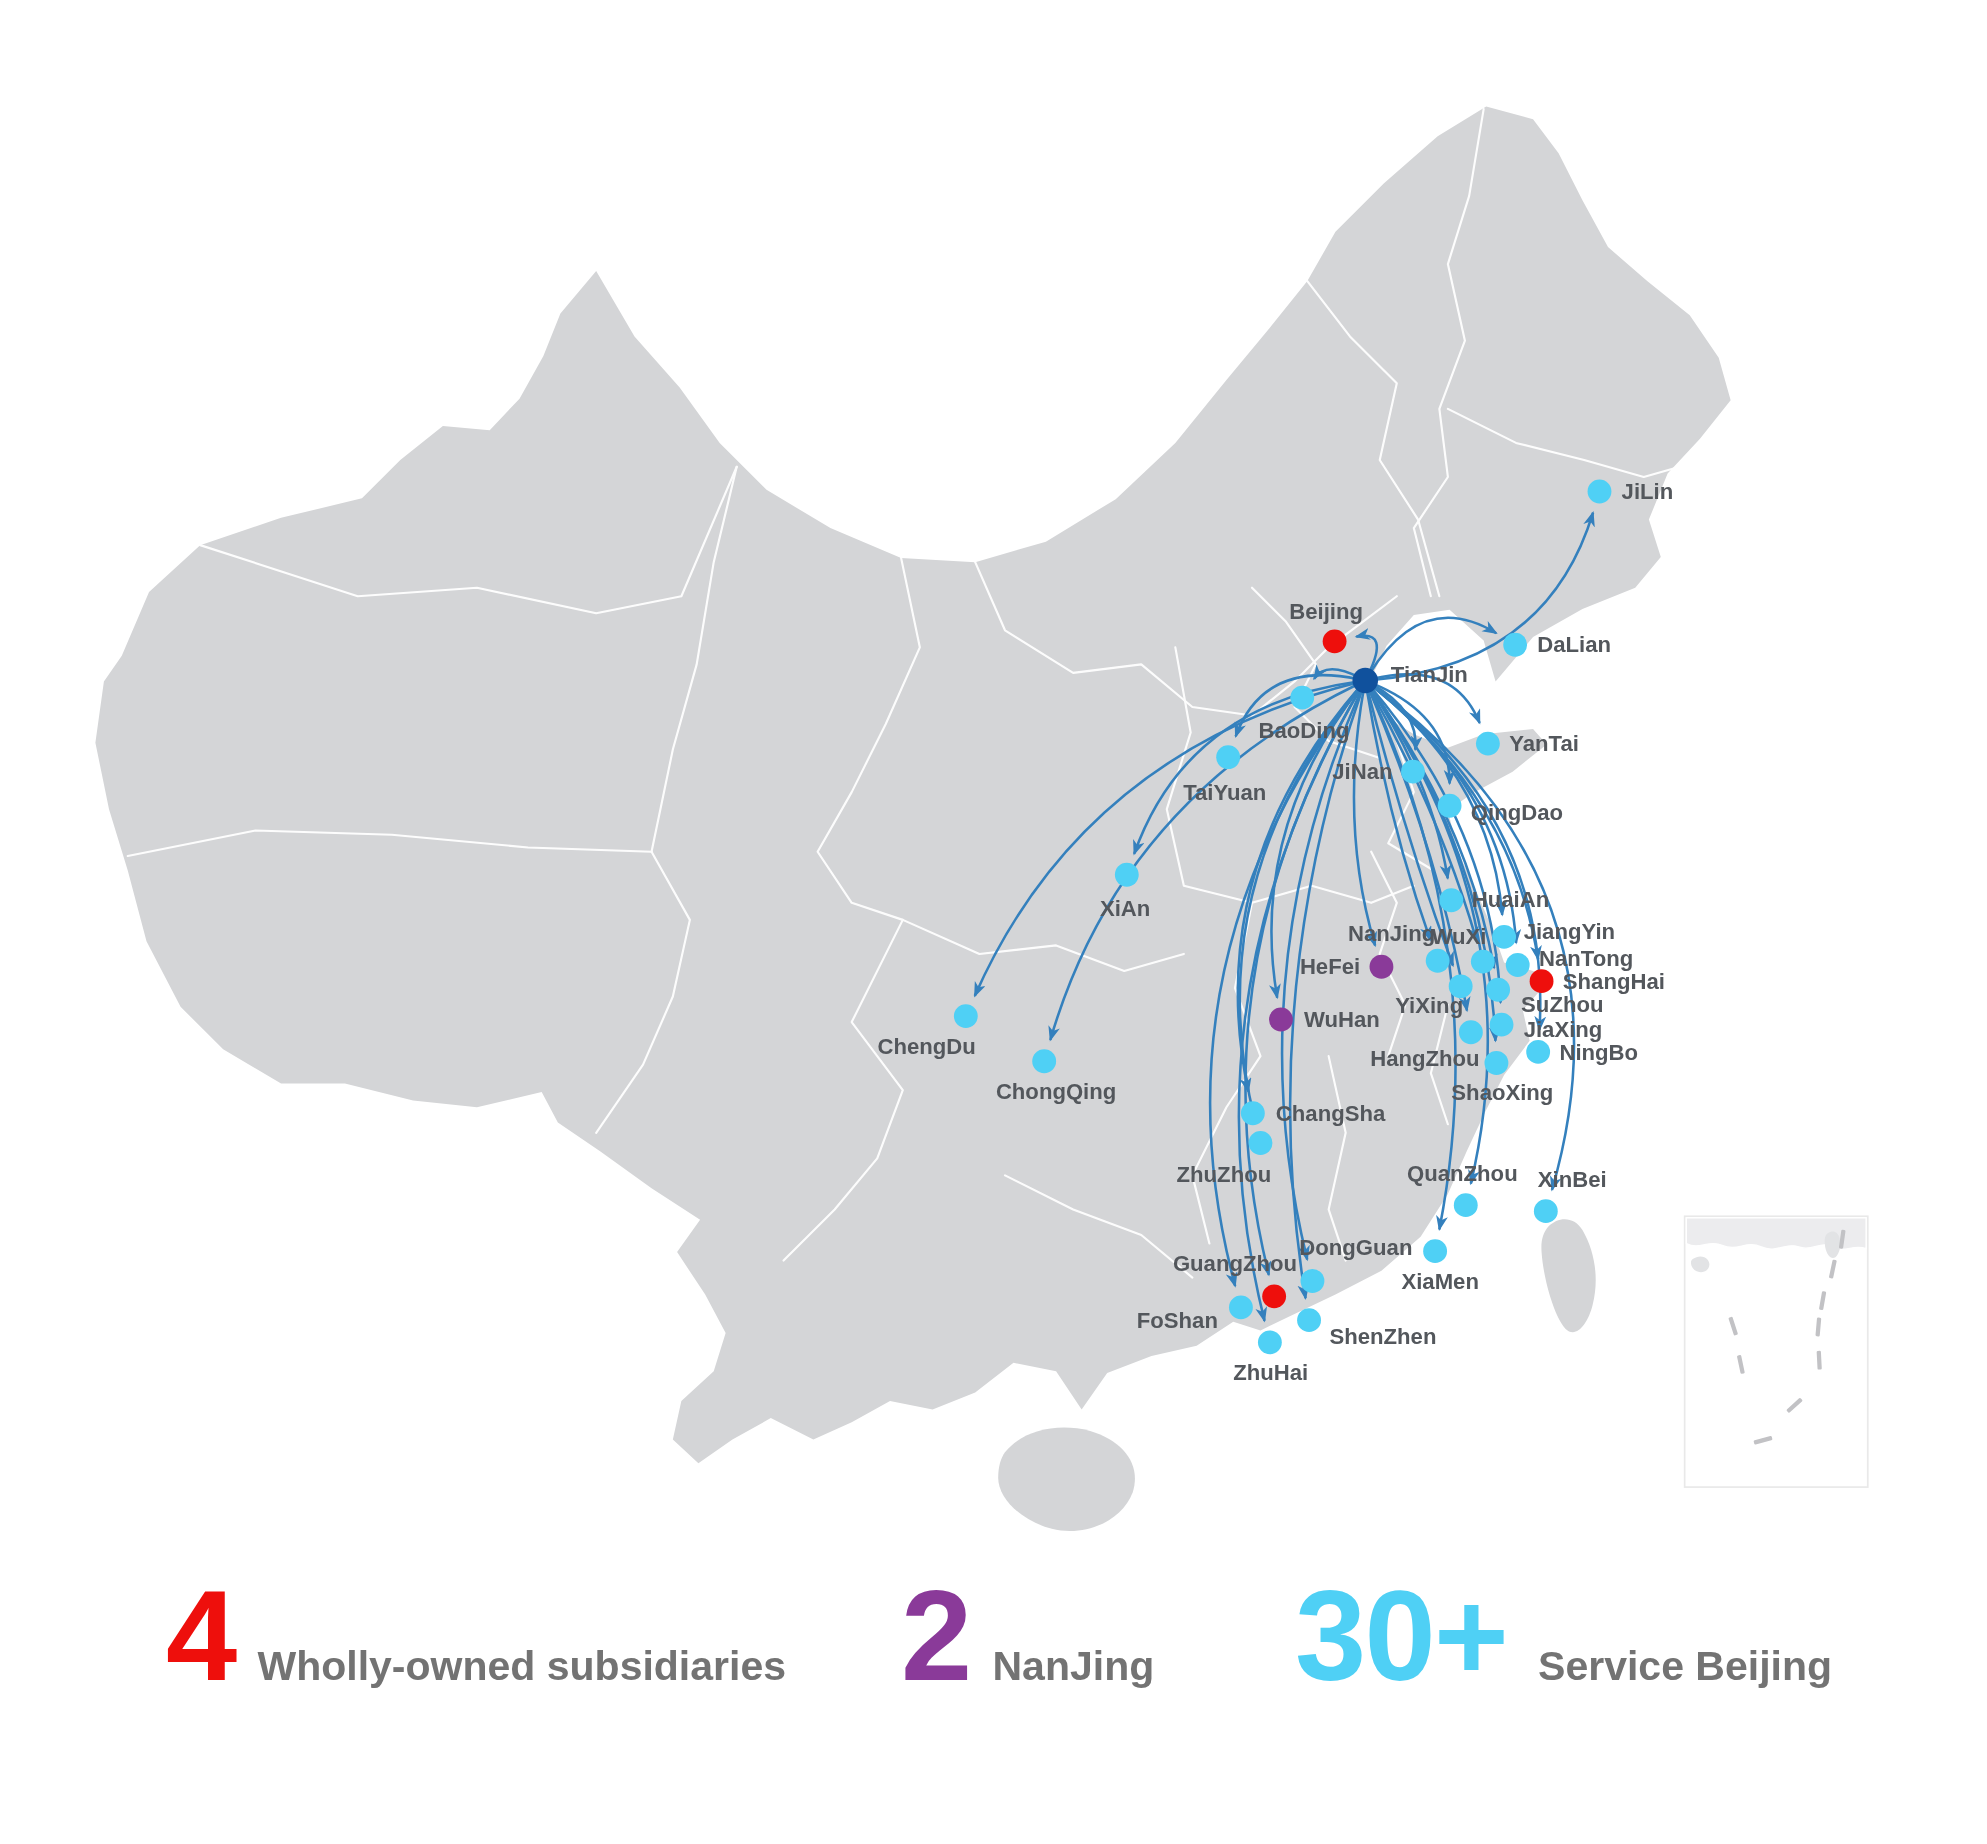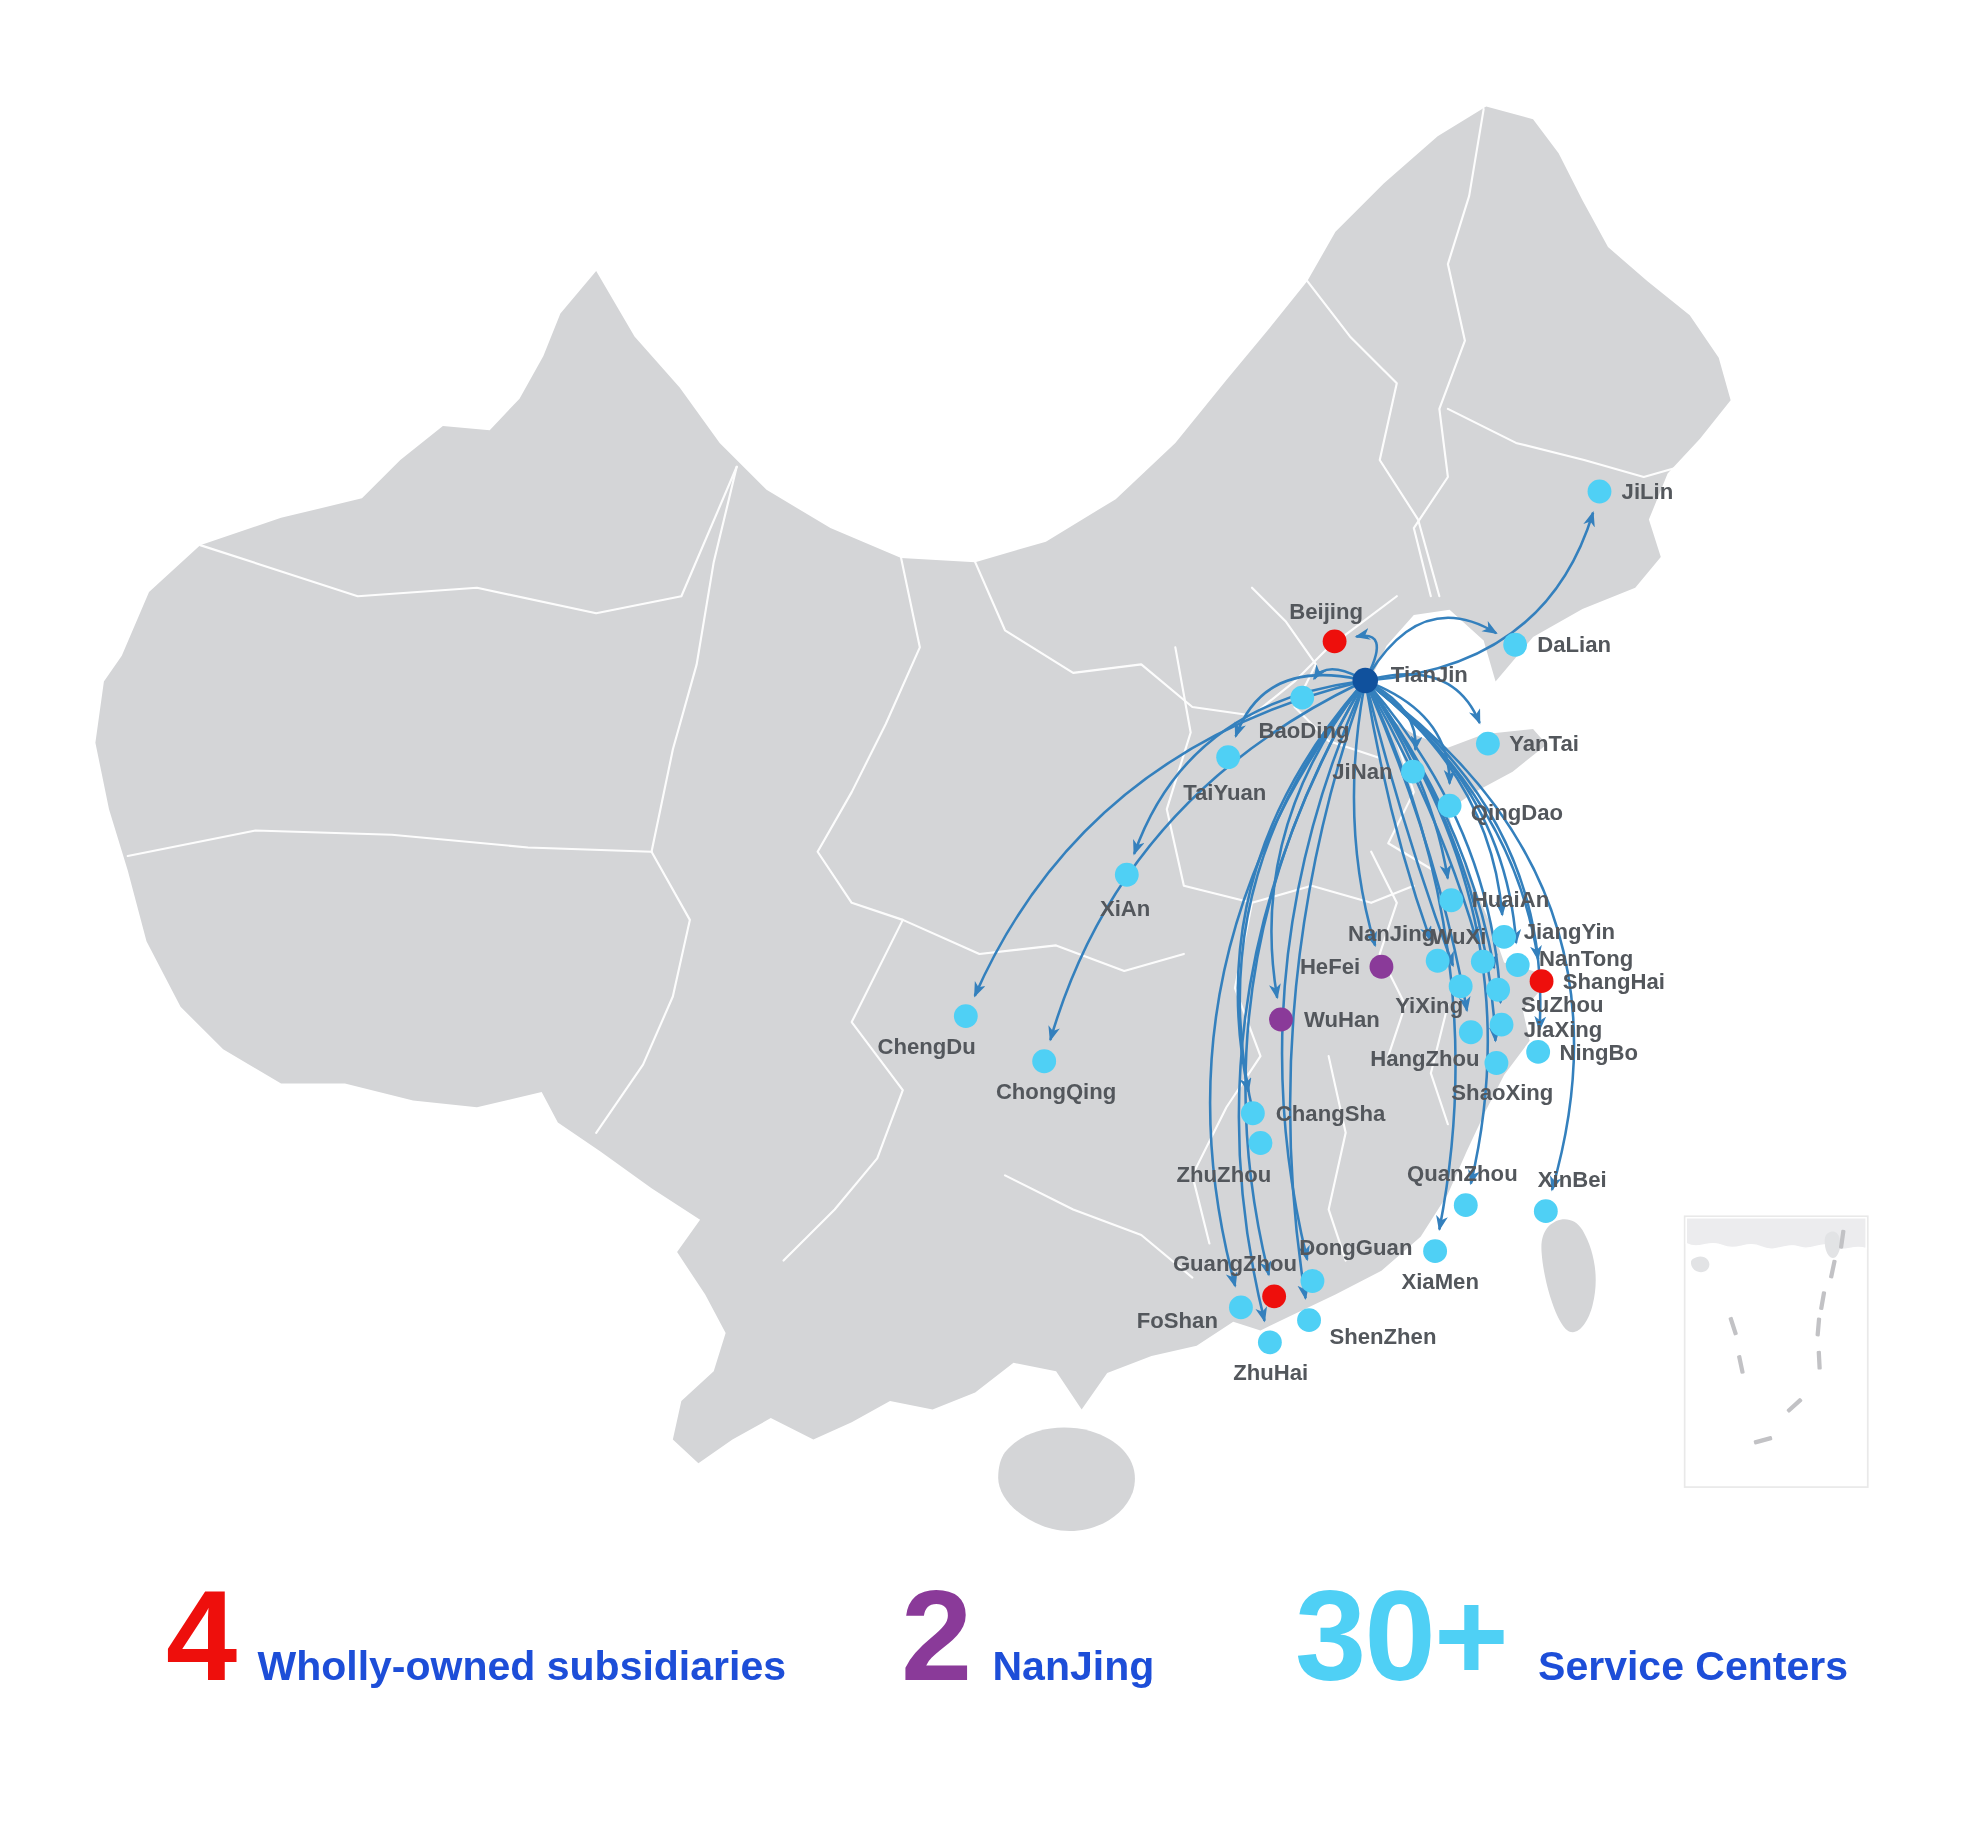--- a/index.html
+++ b/index.html
@@ -2,21 +2,21 @@
 <html style="font-size:13.6px"><head>
 <meta charset="utf-8">
 <style>
   html,body{margin:0;padding:0;background:#ffffff;}
   body{font-family:"Liberation Sans","DejaVu Sans",sans-serif;}
   .stage{position:relative;width:1921px;height:1844px;background:#ffffff;overflow:hidden;}
   #map-svg{position:absolute;left:0;top:0;}
   .legend{position:absolute;left:0;top:1572px;width:1987px;height:170px;}
   .legend-item{position:absolute;display:flex;align-items:baseline;gap:22px;}
   .legend-item .num{font-size:128px;font-weight:700;line-height:1;letter-spacing:-1.7px;}
-  .legend-item .lbl{font-size:41px;font-weight:600;color:#1d4ed8;line-height:1;}
+  .legend-item .lbl{font-size:41px;font-weight:600;color:#737373;line-height:1;}
   .li-0{left:166px;top:0;}
   .li-1{left:901px;top:0;}
   .li-2{left:1295px;top:0;gap:31px;}
 </style>
 </head>
 <body>
 
 <div class="stage">
   <svg id="map-svg" xmlns="http://www.w3.org/2000/svg" width="1987" height="1844" viewBox="0 0 2333 2165">
       <defs>
@@ -181,17 +181,17 @@
     <div class="legend-item li-0">
       <span class="num" style="color: rgb(238, 15, 12);">4</span>
       <span class="lbl">Wholly-owned subsidiaries</span>
     </div>
     <div class="legend-item li-1">
       <span class="num" style="color: rgb(138, 58, 153);">2</span>
       <span class="lbl">NanJing</span>
     </div>
     <div class="legend-item li-2">
       <span class="num" style="color: rgb(79, 208, 245);">30+</span>
-      <span class="lbl">Service Centers</span>
+      <span class="lbl">Service Beijing</span>
     </div>
   </div>
 </div>
 
 
 </body></html>

